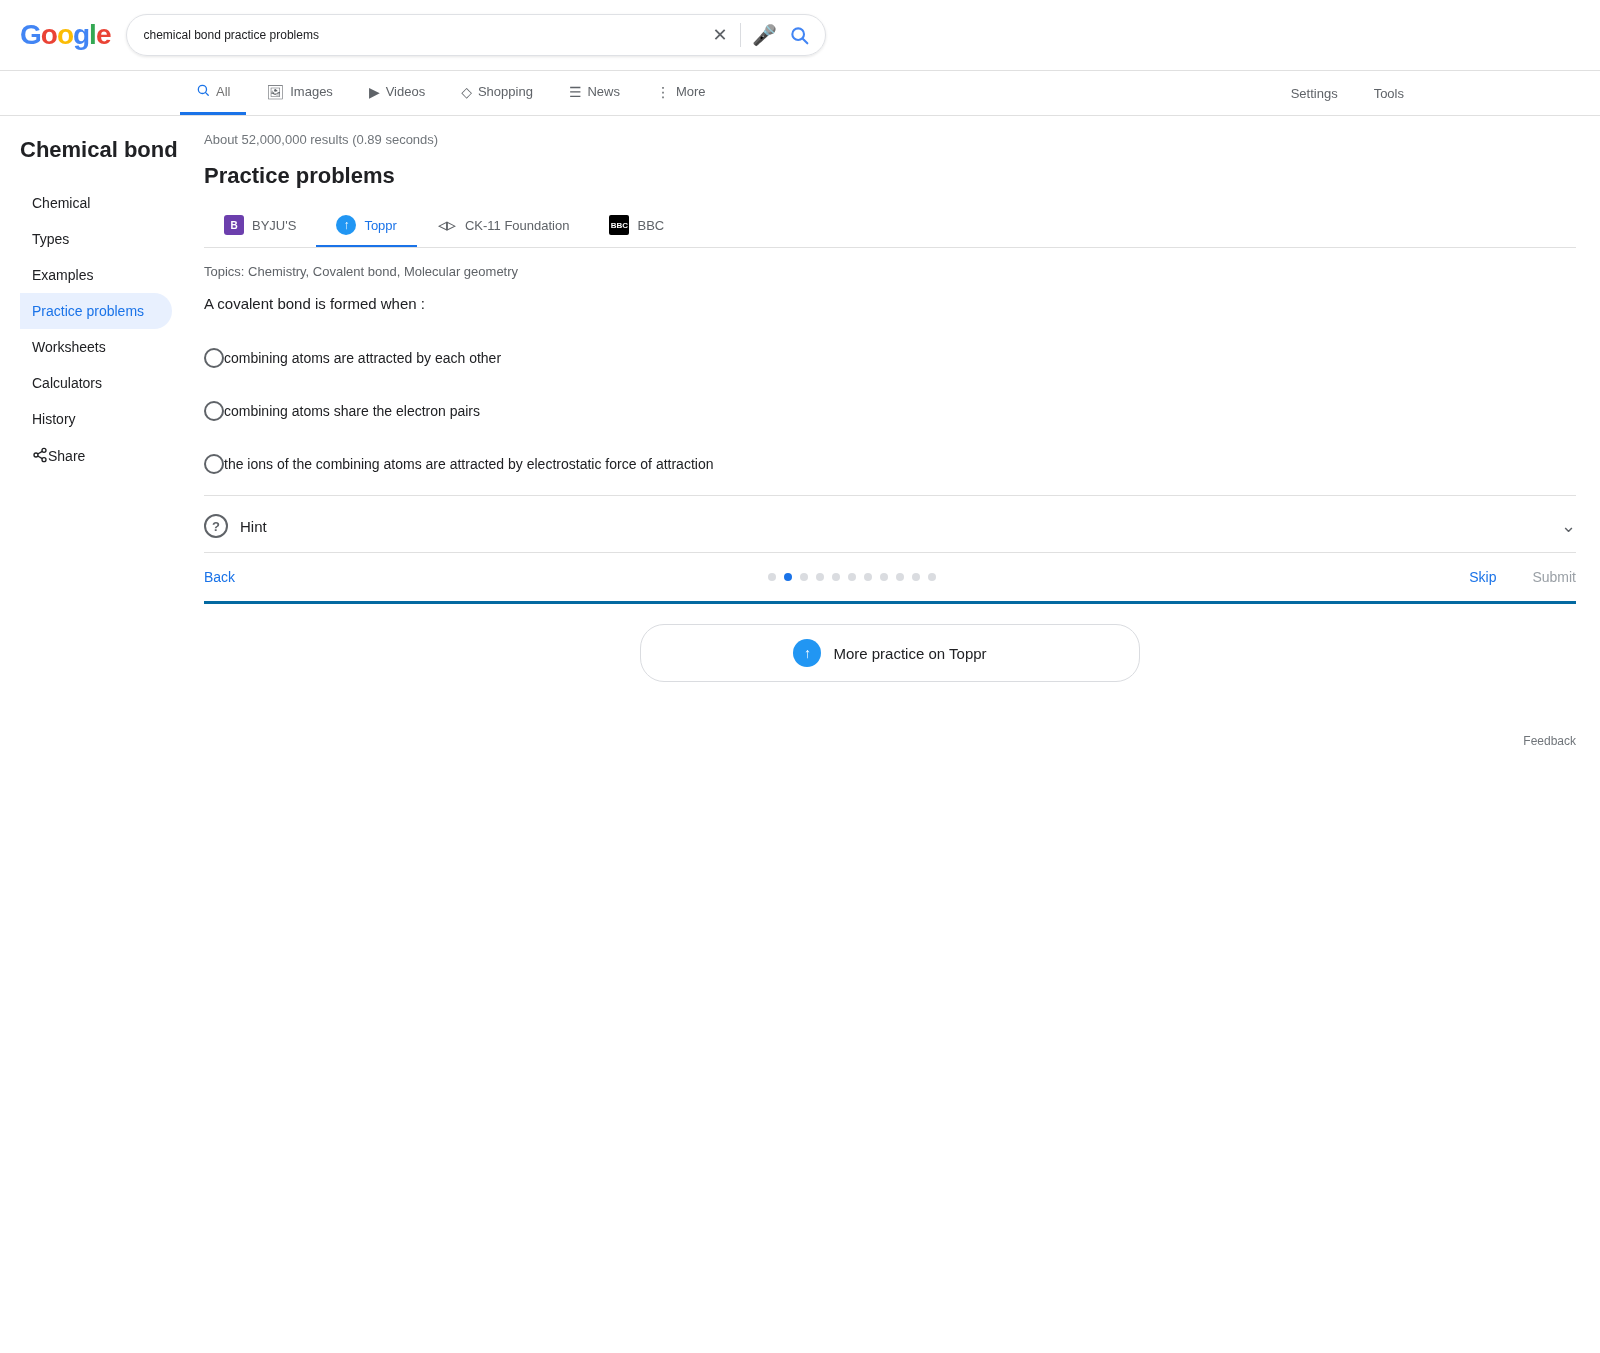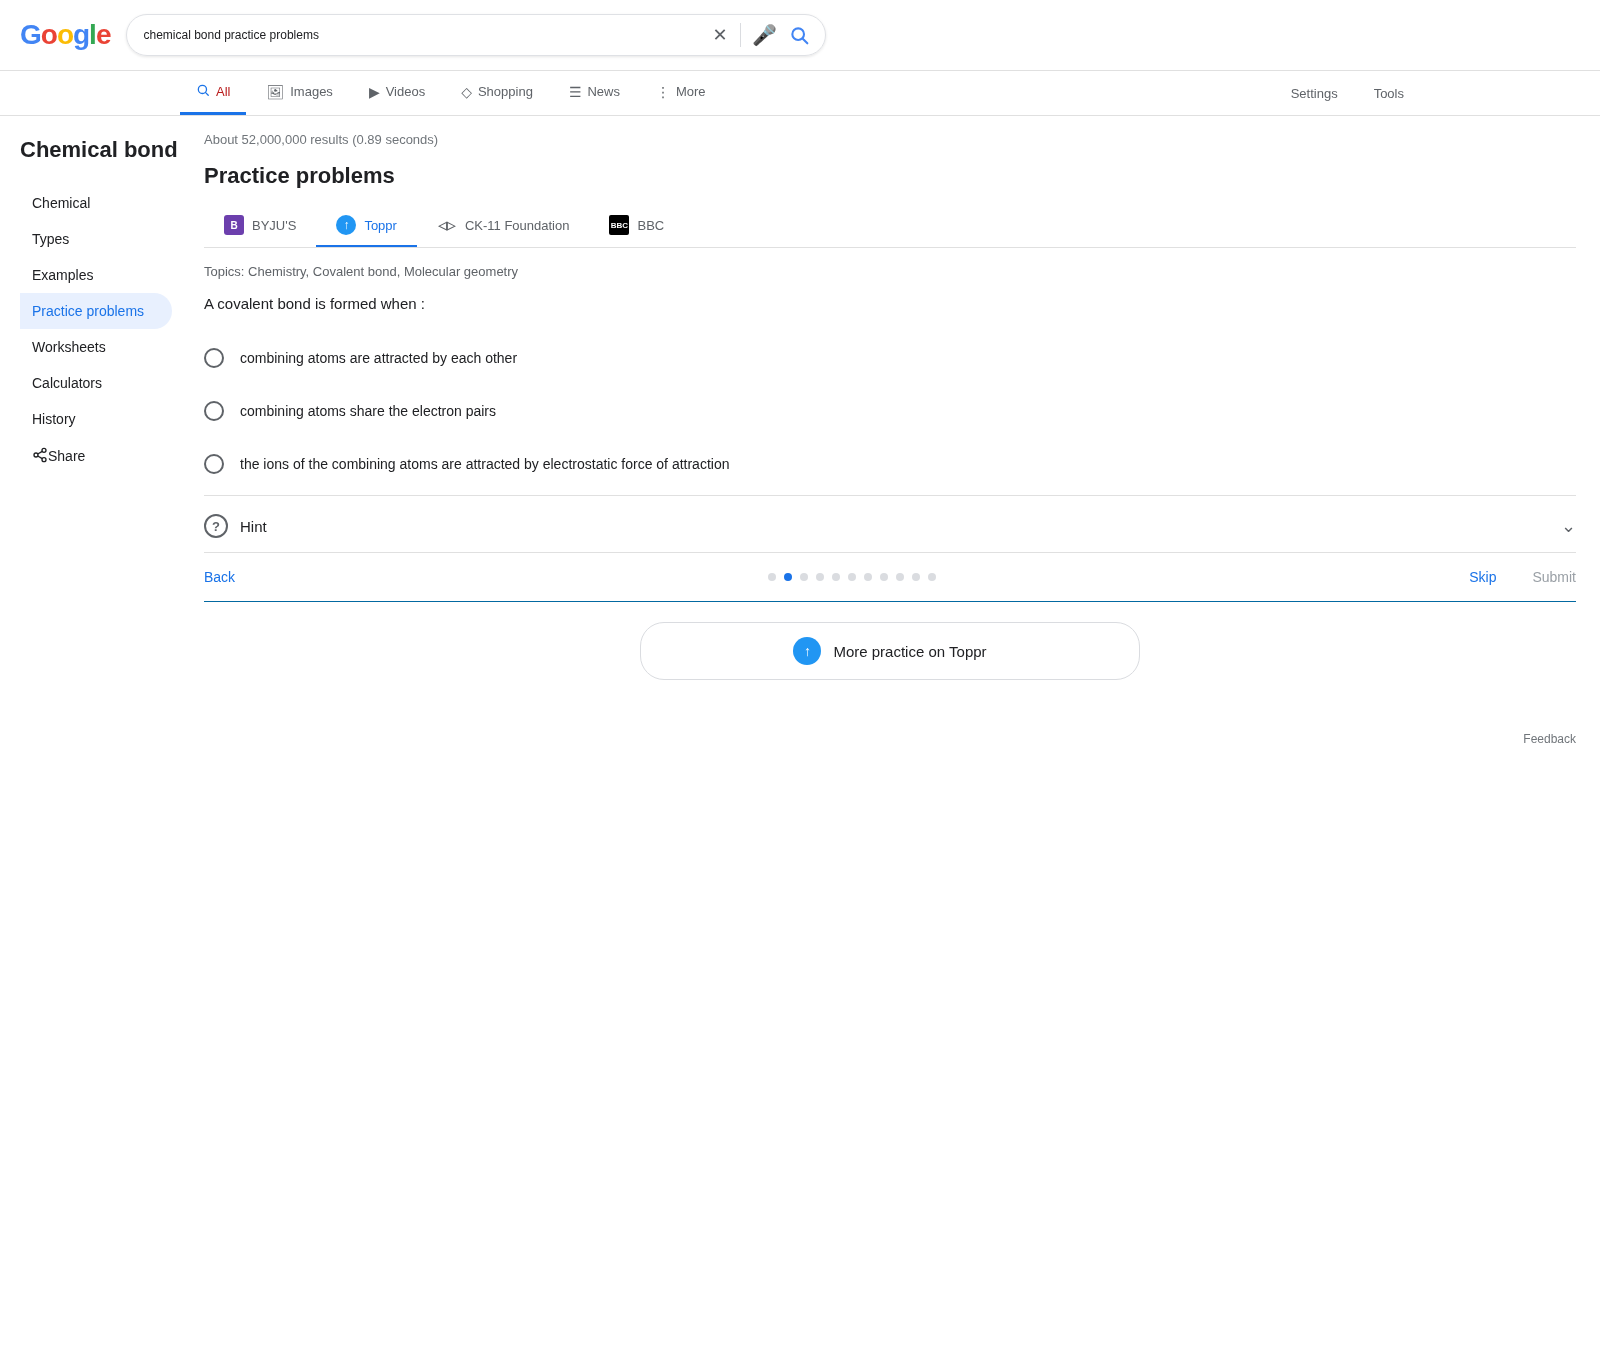--- a/index.html
+++ b/index.html
@@ -79,21 +79,21 @@
       gap: 6px;
       padding: 12px 16px;
       font-size: 13px;
       color: #5f6368;
       cursor: pointer;
       border-bottom: 3px solid transparent;
       text-decoration: none;
       white-space: nowrap;
     }
     .nav-tab.active {
-      color: #b91c1c;
+      color: #737373;
       border-bottom: 3px solid #1a73e8;
     }
     .nav-tab .tab-icon { font-size: 14px; }
     .nav-settings, .nav-tools {
       display: flex;
       align-items: center;
       gap: 6px;
       padding: 12px 16px;
       font-size: 13px;
       color: #5f6368;
@@ -224,21 +224,20 @@
 
     
     .options-list {
       display: flex;
       flex-direction: column;
       gap: 0;
     }
     .option-item {
       display: flex;
       align-items: center;
-      gap: 16px;
       padding: 16px 0;
       cursor: pointer;
       border-bottom: 1px solid transparent;
     }
     .radio-circle {
       width: 20px;
       height: 20px;
       border-radius: 50%;
       border: 2px solid #5f6368;
       flex-shrink: 0;
@@ -286,21 +285,21 @@
       color: #202124;
     }
     .chevron-down { color: #5f6368; font-size: 18px; }
 
     
     .nav-bar {
       display: flex;
       align-items: center;
       justify-content: space-between;
       padding: 16px 0;
-      border-bottom: 1px solid #0369a1;
+      border-bottom: 3px solid #0369a1;
       text-align: right;
     }
     .nav-back {
       color: #1a73e8;
       font-size: 14px;
       font-weight: 500;
       cursor: pointer;
       text-decoration: none;
     }
     .page-dots {

